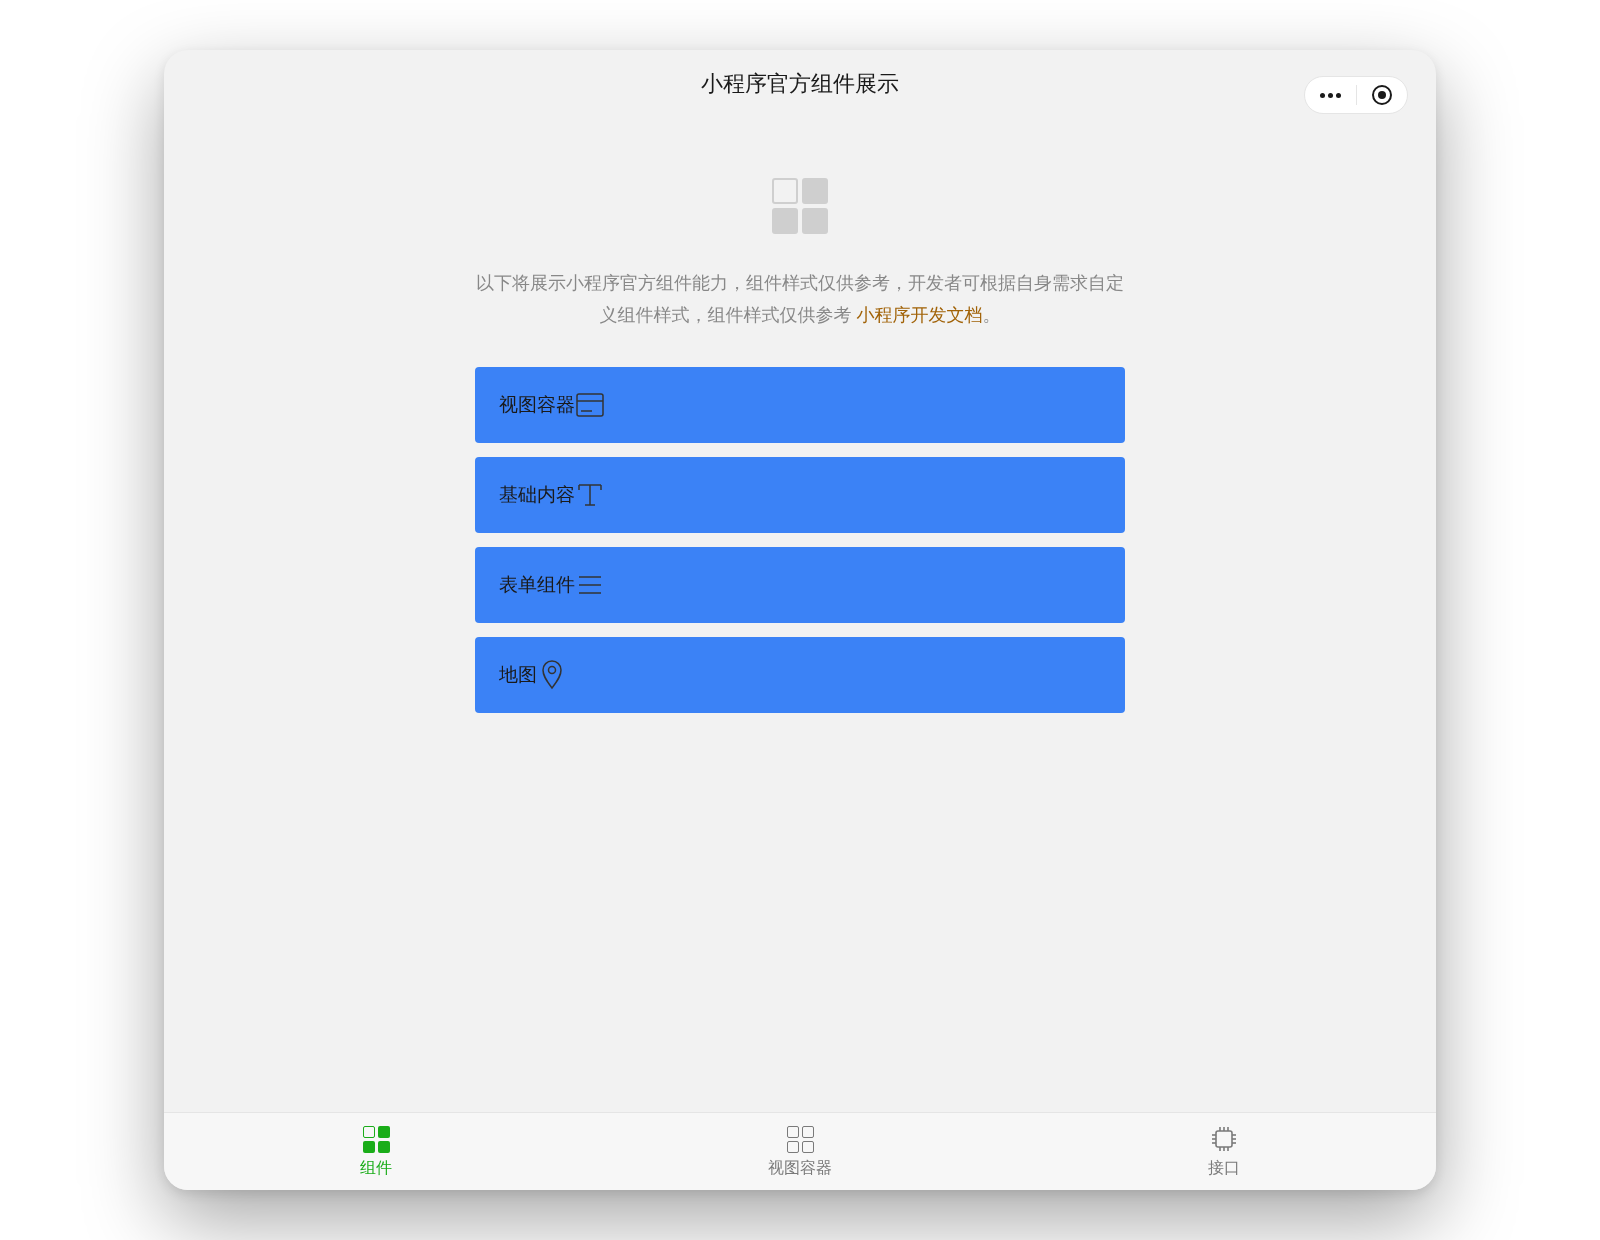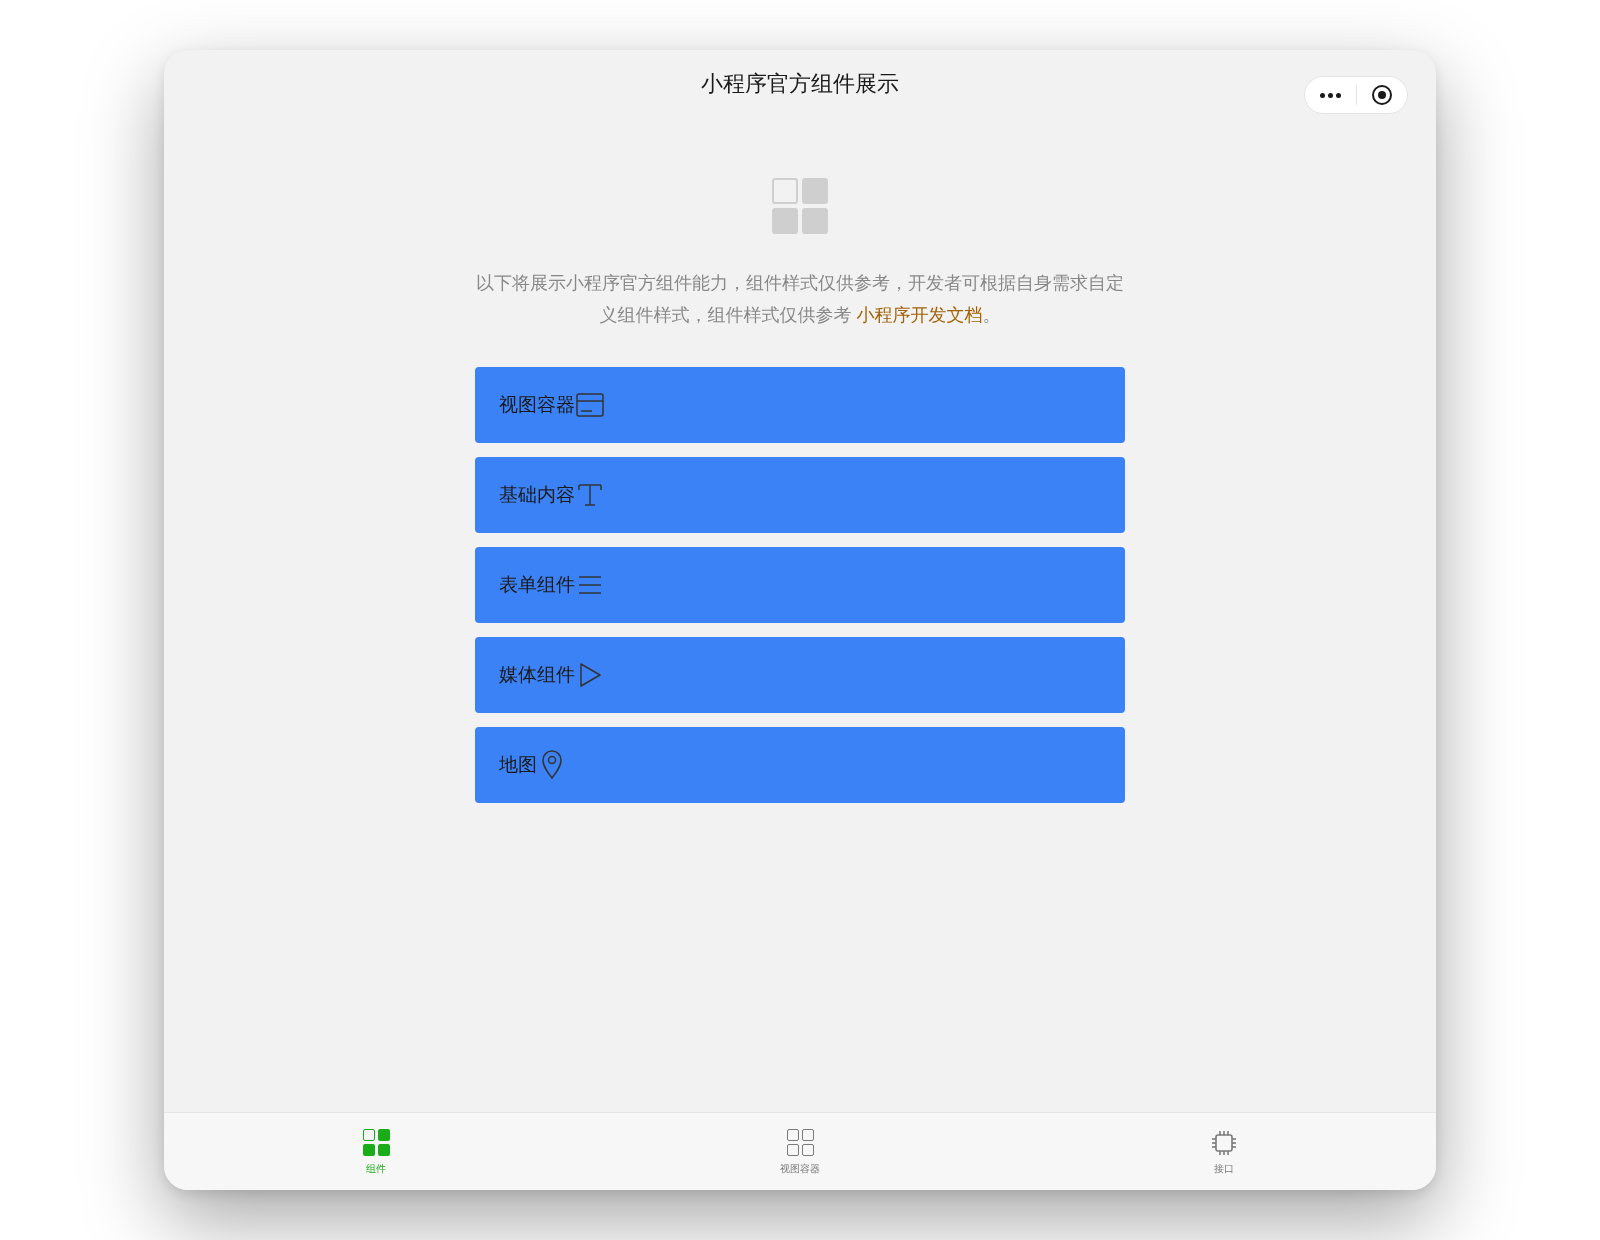--- a/index.html
+++ b/index.html
@@ -169,21 +169,21 @@
       align-items: center;
       justify-content: center;
       gap: 4px;
       cursor: pointer;
       color: #7a7a7a;
     }
     .tab-item.active {
       color: #1aad19;
     }
     .tab-label {
-      font-size: 10px;
+      font-size: 16px;
     }
     .tab-icon {
       width: 30px;
       height: 30px;
       display: flex;
       align-items: center;
       justify-content: center;
     }
     
     .tabi-grid {
@@ -275,28 +275,20 @@
         <div class="list-icon">
           <svg width="26" height="22" viewBox="0 0 26 22" fill="none" stroke="#333" stroke-width="1.5">
             <line x1="2" y1="3" x2="24" y2="3"></line>
             <line x1="2" y1="11" x2="24" y2="11"></line>
             <line x1="2" y1="19" x2="24" y2="19"></line>
           </svg>
         </div>
       </div>
 
 
-      <div class="list-row">
-        <div class="list-label">媒体组件</div>
-        <div class="list-icon">
-          <svg width="24" height="26" viewBox="0 0 24 26" fill="none" stroke="#333" stroke-width="1.5" stroke-linejoin="round">
-            <polygon points="3,2 22,13 3,24"></polygon>
-          </svg>
-        </div>
-      </div>
 
       <div class="list-row">
         <div class="list-label">地图</div>
         <div class="list-icon">
           <svg width="22" height="30" viewBox="0 0 22 30" fill="none" stroke="#333" stroke-width="1.5">
             <path d="M11 28 C 4 19, 2 15, 2 10 A 9 9 0 1 1 20 10 C 20 15, 18 19, 11 28 Z"></path>
             <circle cx="11" cy="10" r="3.5"></circle>
           </svg>
         </div>
       </div>

